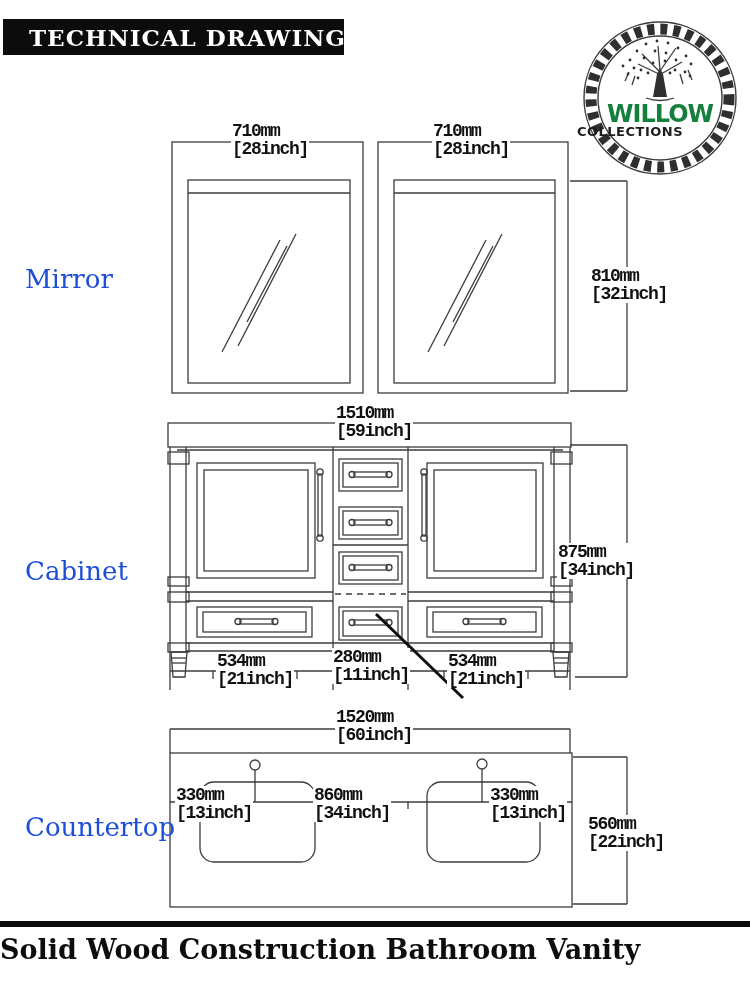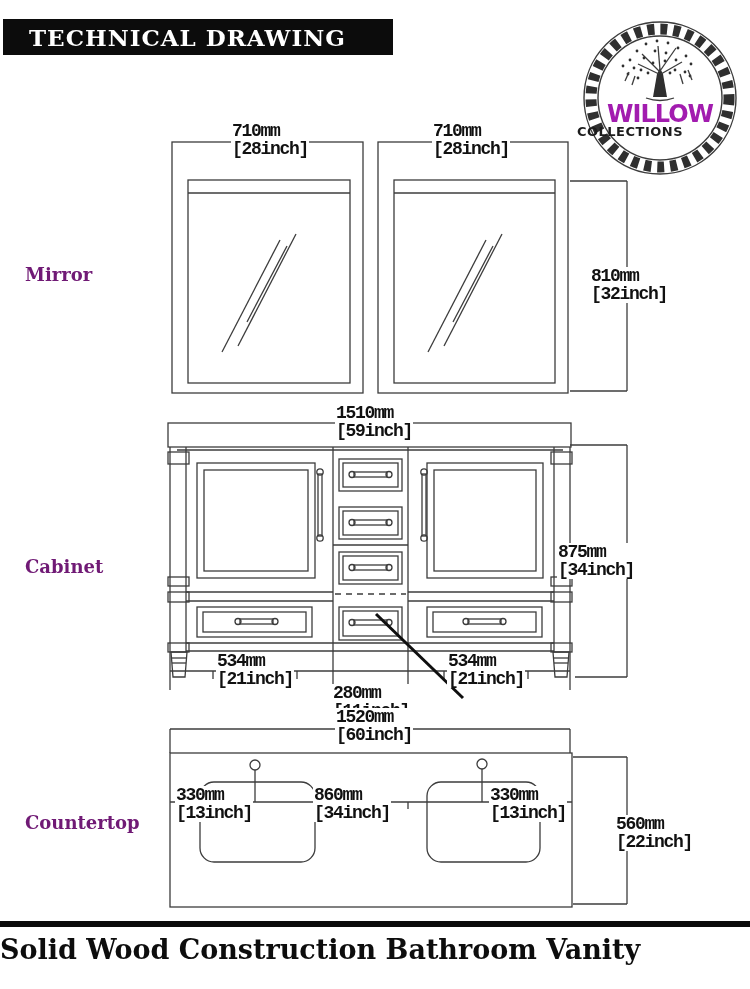--- a/index.html
+++ b/index.html
@@ -21,36 +21,36 @@
   #draw .bar   { fill:#0b0b0b; stroke:none; }
   
   .dim {
     position:absolute; transform:translateX(-50%); text-align:left;
     font-family:"Liberation Mono", monospace; font-weight:700;
     font-size:18px; line-height:18px; letter-spacing:-1.3px; color:#111;
     white-space:nowrap;
   }
   .dim > div { background:#ffffff; padding:0 1px; }
   .section-label {
-    position:absolute; font-family:"DejaVu Serif", serif; font-weight:700;
-    font-size:18px; color:#701a75; white-space:nowrap;
+    position:absolute; font-family:"DejaVu Serif", serif; font-weight:400;
+    font-size:26px; color:#1d4ed8; white-space:nowrap;
   }
   .header-bar {
-    position:absolute; left:3px; top:19px; width:390px; height:36px;
+    position:absolute; left:3px; top:19px; width:341px; height:36px;
     background:#0c0c0c; display:flex; align-items:center;
     padding-left:26px; box-sizing:border-box;
   }
   .header-title {
     font-family:"DejaVu Serif", serif; font-weight:700; font-size:23px;
     color:#ffffff; letter-spacing:1px; white-space:nowrap;
   }
   .logo-name {
     position:absolute; left:660px; top:100px; transform:translateX(-50%);
     font-family:"DejaVu Sans", sans-serif; font-weight:800; font-size:24px;
-    letter-spacing:-1px; color:#a21caf; white-space:nowrap;
+    letter-spacing:-1px; color:#15803d; white-space:nowrap;
   }
   .logo-sub {
     position:absolute; left:630px; top:124px; transform:translateX(-50%);
     font-family:"DejaVu Sans", sans-serif; font-weight:700; font-size:13px;
     letter-spacing:0.5px; color:#1c1c1c; white-space:nowrap;
   }
   .callout {
     position:absolute; left:410px; top:690px; width:257px; box-sizing:border-box;
     border:1.5px solid #a6a6a6; background:#ffffff; padding:2px 6px;
     font-family:"Liberation Sans", sans-serif; font-size:14px; line-height:16.5px;
@@ -329,21 +329,21 @@
     <div>[59inch]</div>
   </div>
   <div class="dim" style="left:596px; top:543px">
     <div>875mm</div>
     <div>[34inch]</div>
   </div>
   <div class="dim" style="left:255px; top:652px">
     <div>534mm</div>
     <div>[21inch]</div>
   </div>
-  <div class="dim" style="left:371px; top:684px">
+  <div class="dim" style="left:371px; top:648px">
     <div>280mm</div>
     <div>[11inch]</div>
   </div>
   <div class="dim" style="left:486px; top:652px">
     <div>534mm</div>
     <div>[21inch]</div>
   </div>
 
 
   <div class="dim" style="left:374px; top:708px">
@@ -355,19 +355,19 @@
     <div>[13inch]</div>
   </div>
   <div class="dim" style="left:352px; top:786px">
     <div>860mm</div>
     <div>[34inch]</div>
   </div>
   <div class="dim" style="left:528px; top:786px">
     <div>330mm</div>
     <div>[13inch]</div>
   </div>
-  <div class="dim" style="left:654px; top:815px">
+  <div class="dim" style="left:626px; top:815px">
     <div>560mm</div>
     <div>[22inch]</div>
   </div>
 
   <div class="footer-title">Solid Wood Construction Bathroom Vanity</div>
 </div>
 
 </body></html>

